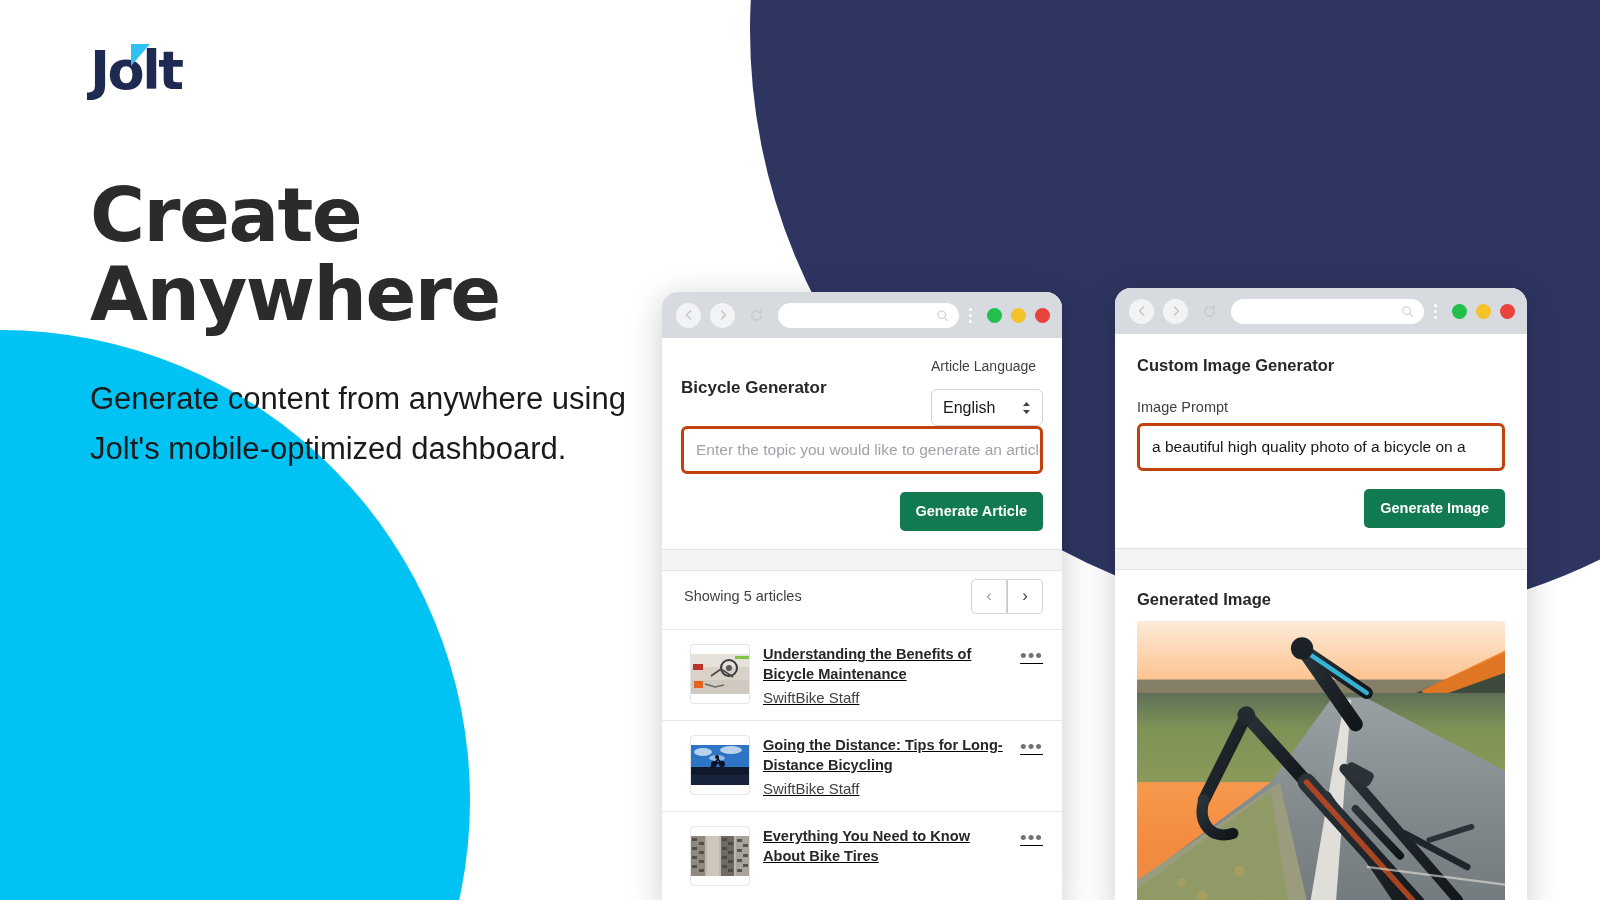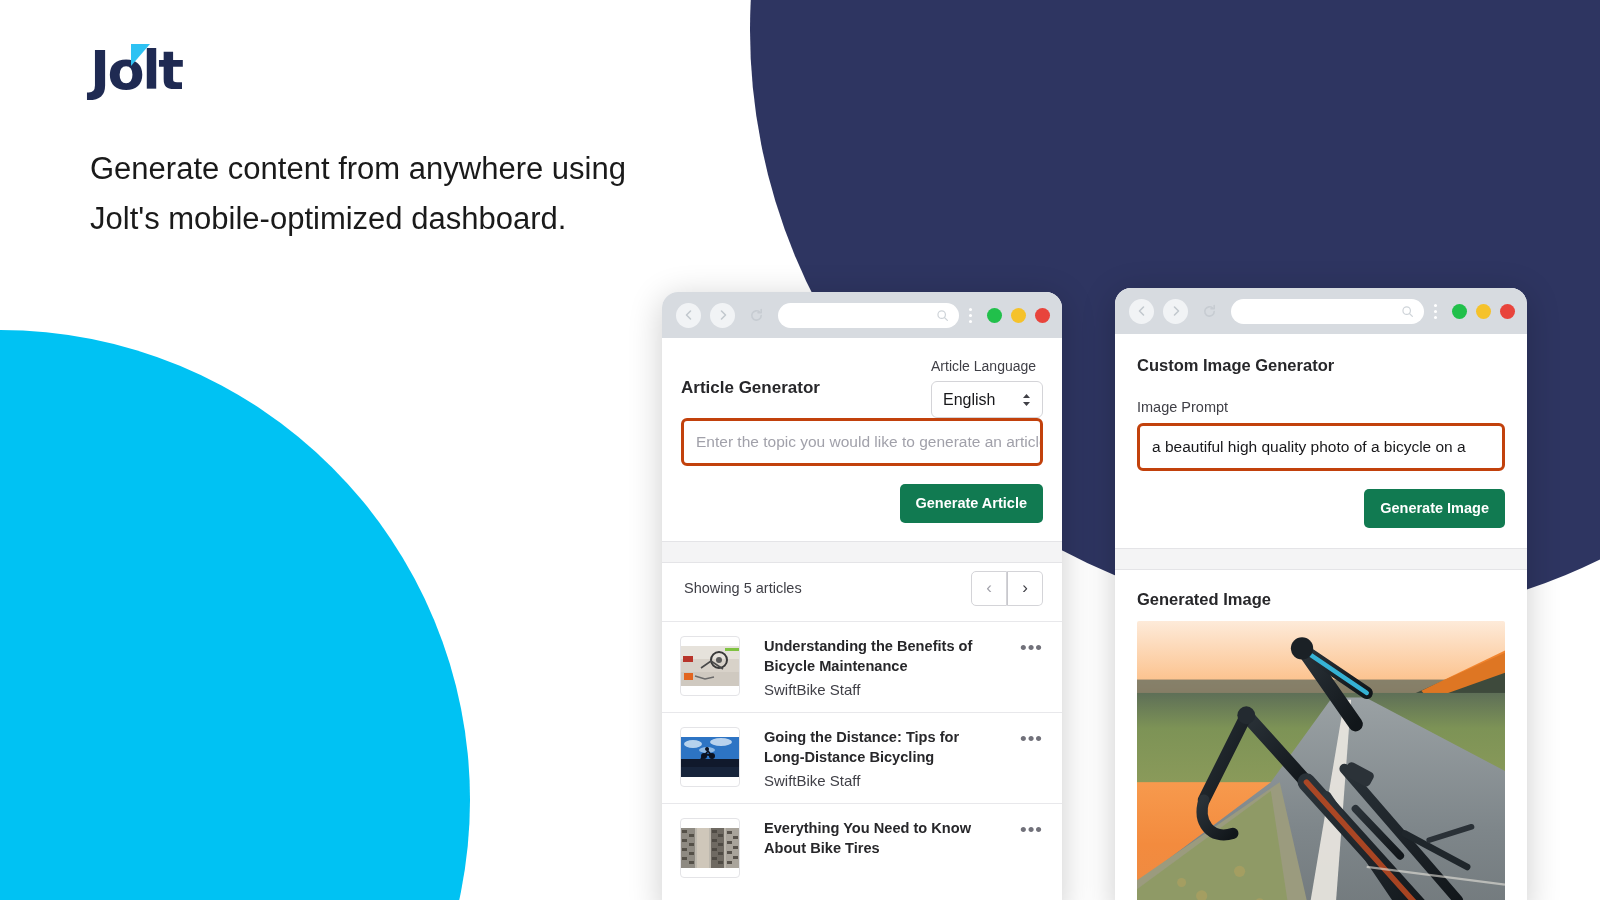--- a/index.html
+++ b/index.html
@@ -93,21 +93,21 @@
   .dot.r { background: #e8443c; }
 
   .panel { padding: 20px 19px 18px 19px; background:#fff; }
 
   .gen-head {
     display: flex; align-items: flex-start; justify-content: space-between;
     gap: 10px;
   }
   .gen-title { font-size: 17px; font-weight: 700; color: #27272a; padding-top: 20px; }
   .lang-block { text-align: left; }
-  .lang-label { font-size: 14px; color: #3f3f46; margin-bottom: 7px; display:block; }
+  .lang-label { font-size: 14px; color: #3f3f46; margin-bottom: 15px; display:block; }
   .select {
     width: 112px; height: 37px; border: 1px solid #d4d4d8; border-radius: 6px;
     background: #fff; display: flex; align-items: center; justify-content: space-between;
     padding: 0 11px; font-size: 16px; color: #18181b;
   }
   .select .chev { display:flex; flex-direction:column; align-items:center; gap:2px; color:#3f3f46; font-size:9px; line-height:7px; }
 
   .field-label { font-size: 14.5px; color: #3f3f46; margin: 24px 0 8px; display: block; }
   .text-input {
     width: 100%; height: 48px; border: 3px solid #c2410c; border-radius: 6px;
@@ -132,22 +132,22 @@
   .pager { display: flex; }
   .pg {
     width: 36px; height: 35px; border: 1px solid #d4d4d8; background: #fff;
     display: flex; align-items: center; justify-content: center;
     font-size: 17px; color: #a1a1aa;
   }
   .pg:first-child { border-radius: 5px 0 0 5px; }
   .pg:last-child { border-radius: 0 5px 5px 0; border-left: 1px solid #c8c8cd; color: #3f3f46; }
 
   .art-row {
-    display: flex; align-items: flex-start; gap: 24px;
-    padding: 14px 19px 14px 18px; border-top: 1px solid #e8e8eb;
+    display: flex; align-items: flex-start; gap: 13px;
+    padding: 14px 19px 14px 28px; border-top: 1px solid #e8e8eb; text-decoration: underline;
   }
   .thumb {
     width: 60px; height: 60px; flex: none; border: 1px solid #e4e4e7;
     border-radius: 4px; overflow: hidden; background: #fff;
     display:flex; align-items:center; justify-content:center;
   }
   .thumb svg { display:block; width: 58px; height: 40px; }
   .art-body { flex: 1; min-width: 0; }
   .art-title { font-size: 14.6px; font-weight: 700; color: #27272a; line-height: 1.38; }
   .art-author { font-size: 15px; color: #3f3f46; margin-top: 5px; }
@@ -166,20 +166,21 @@
 <div id="stage">
 
   <div class="bg-navy"></div>
   <div class="bg-cyan"></div>
 
   <div class="copy">
     <div class="logo-wrap">
       <div class="logo-flag"></div>
       <div class="logo-text">Jolt</div>
     </div>
+    <h1 class="headline">Create Anywhere</h1>
     <p class="subcopy">Generate content from anywhere using Jolt's mobile-optimized dashboard.</p>
   </div>
 
   <div class="win win-left">
 
     <div class="chrome">
       <div class="nav-btn">
         <svg width="12" height="12" viewBox="0 0 12 12">
             <path d="M7.5 2L3.5 6l4 4" stroke="#c2c8ce" stroke-width="1.6" fill="none" stroke-linecap="round" stroke-linejoin="round"></path>
           </svg>
@@ -208,21 +209,21 @@
         </div>
       <div class="dots">
         <div class="dot g"></div>
         <div class="dot y"></div>
         <div class="dot r"></div>
       </div>
     </div>
 
     <div class="panel">
       <div class="gen-head">
-        <div class="gen-title">Article Generator</div>
+        <div class="gen-title">Bicycle Generator</div>
         <div class="lang-block">
           <span class="lang-label">Article Language</span>
           <div class="select">
             <span>English</span>
             <span class="chev">
               <svg width="9" height="14" viewBox="0 0 9 14">
                   <path d="M4.5 1L8 5H1z" fill="#3f3f46"></path>
                   <path d="M4.5 13L1 9h7z" fill="#3f3f46"></path>
                 </svg>
             </span>

